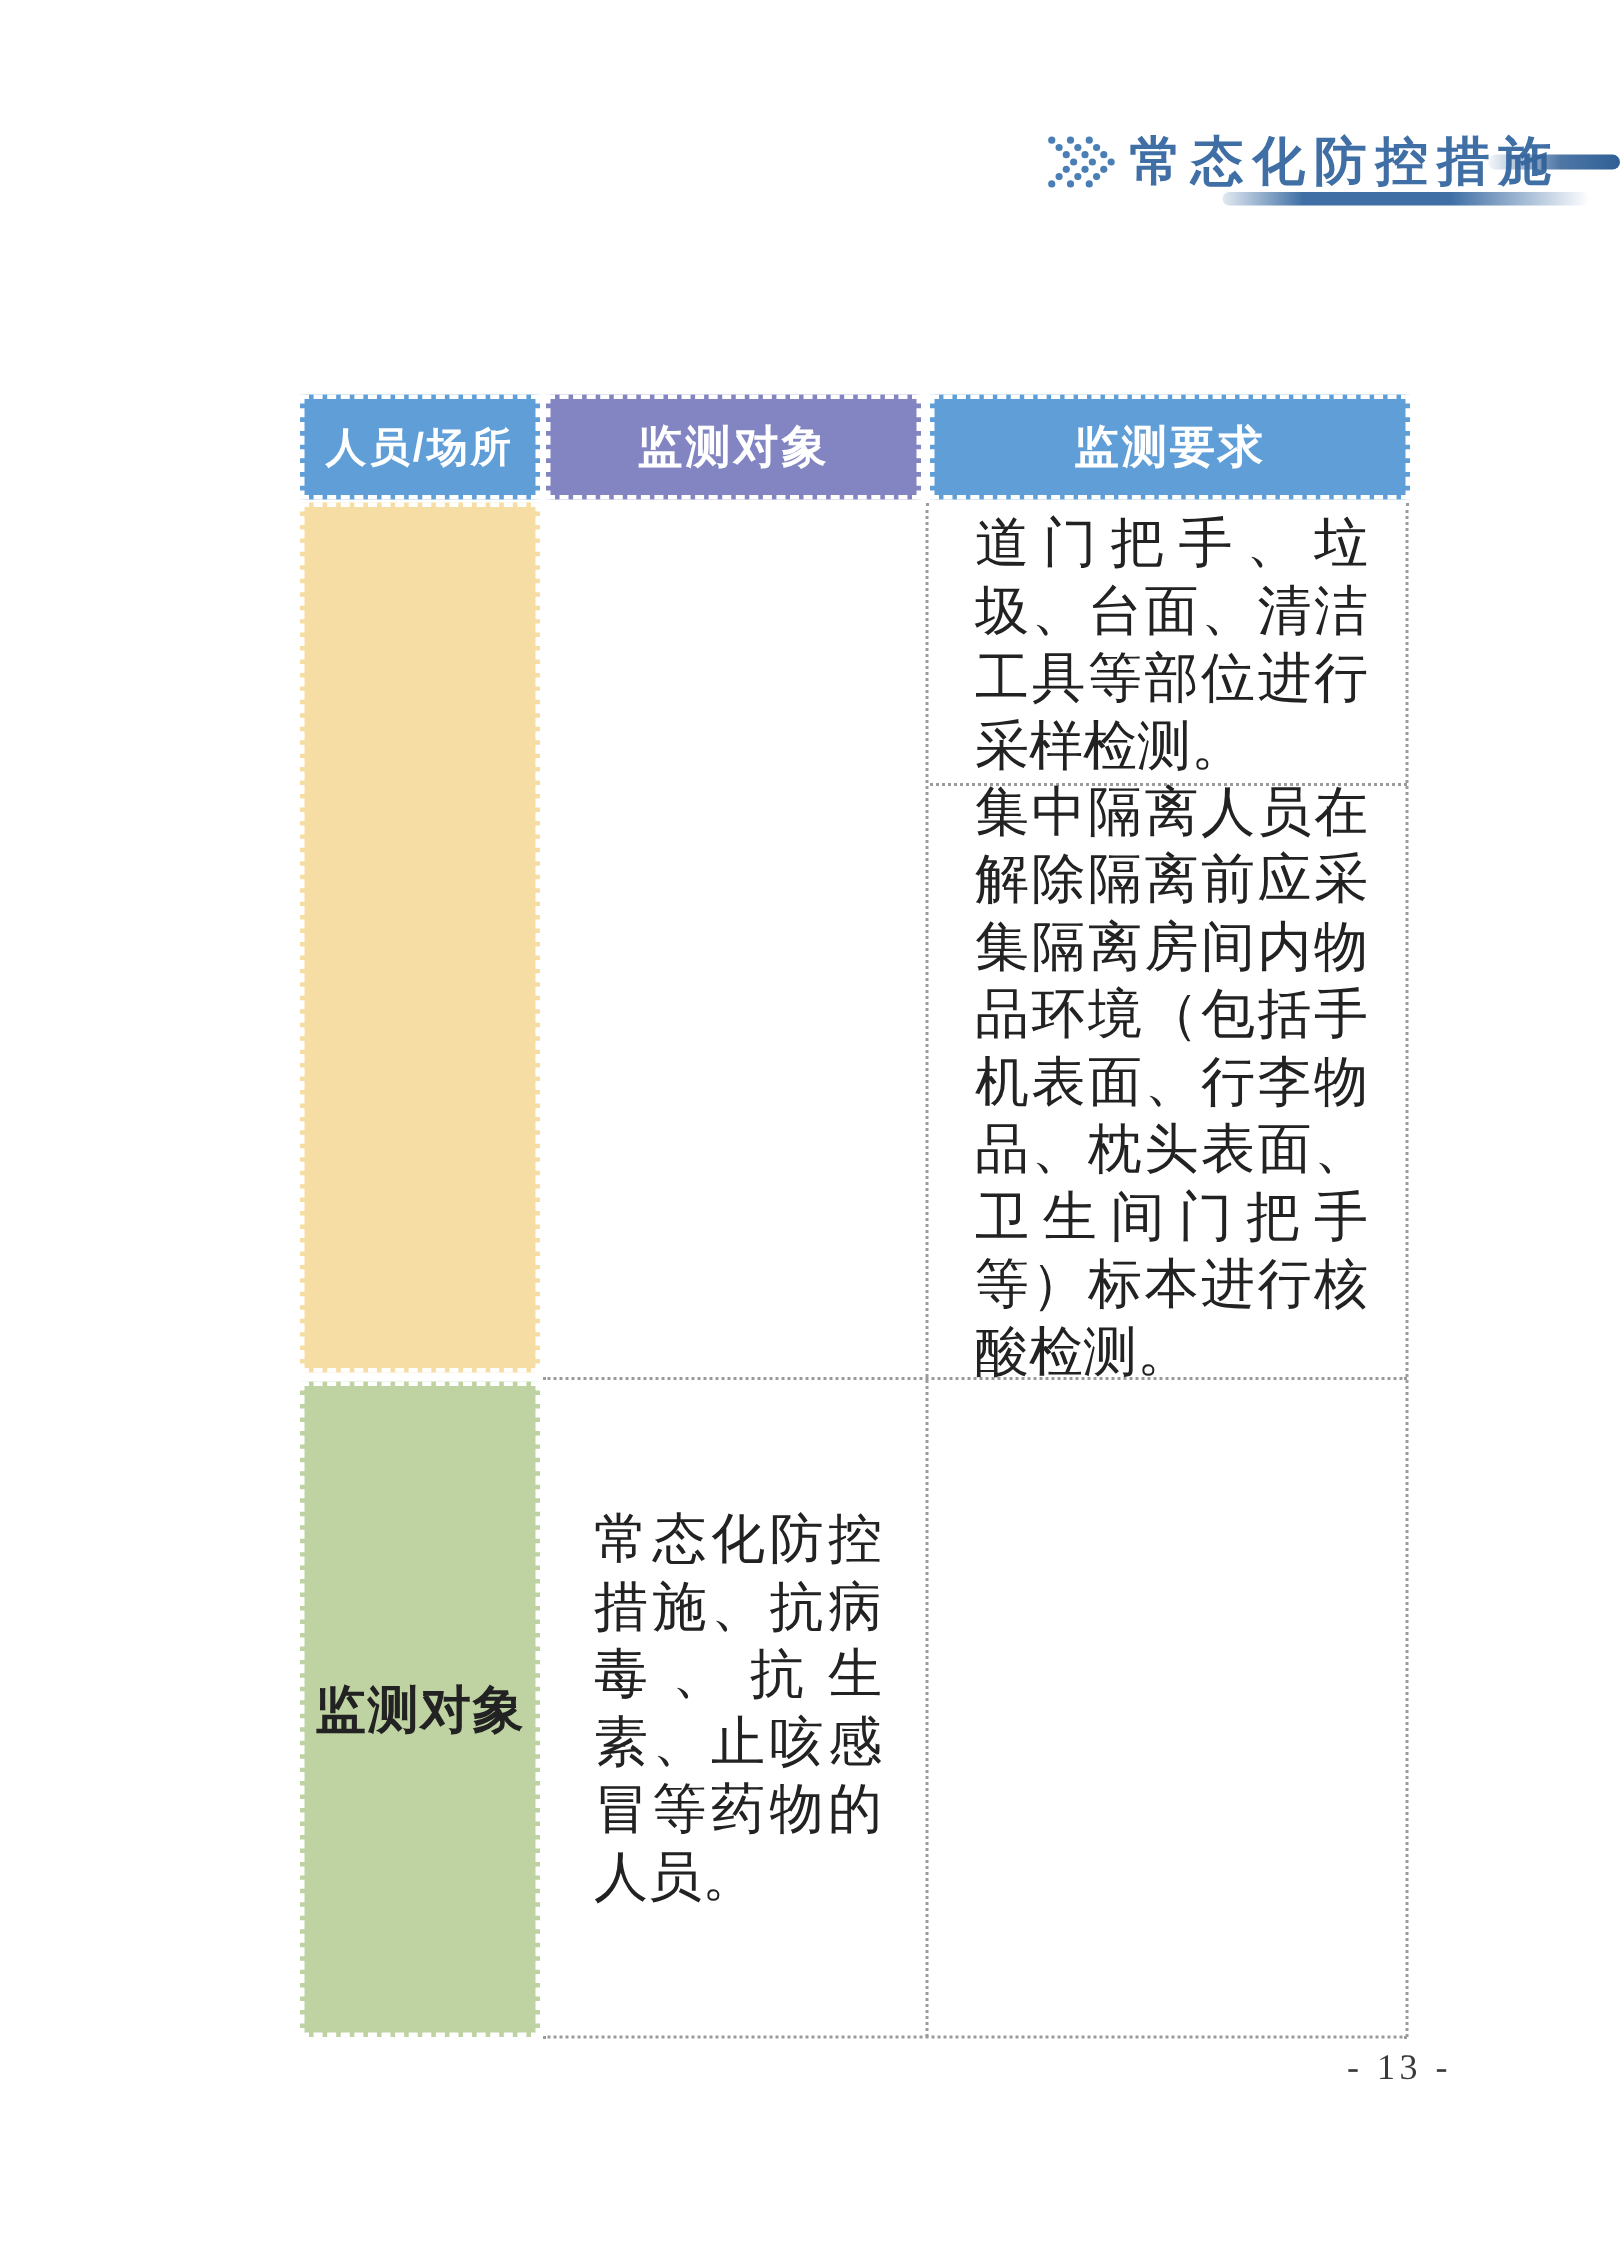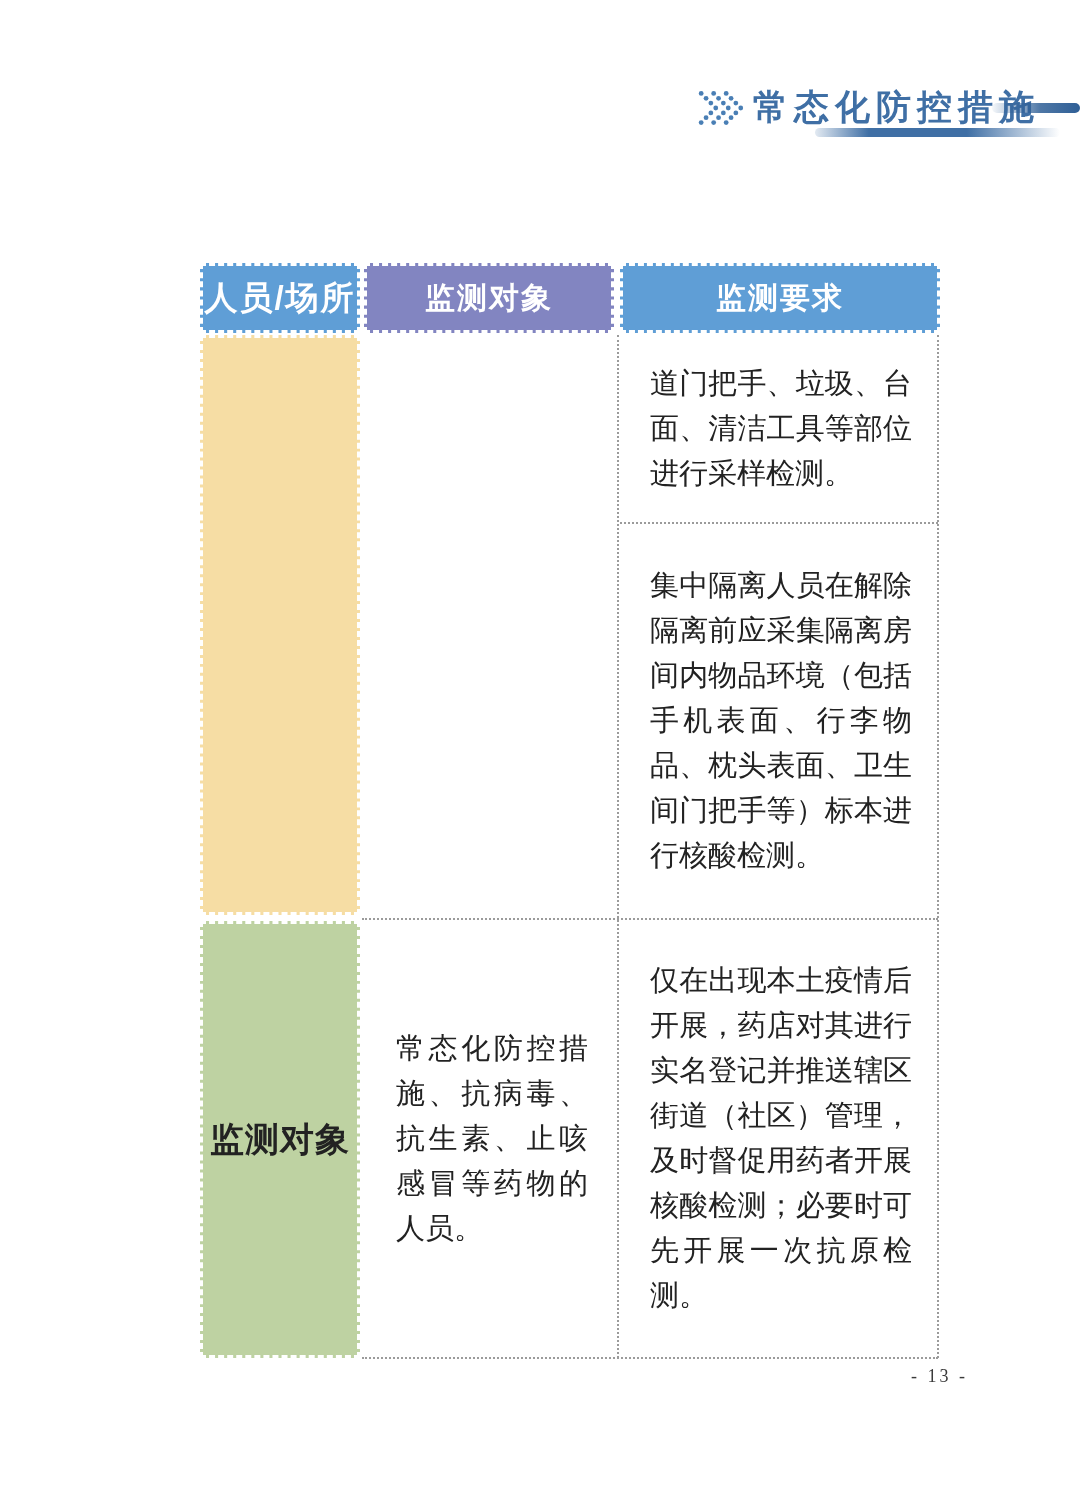--- a/index.html
+++ b/index.html
@@ -31,21 +31,21 @@
   }
 
   
   .table { position: absolute; left: 200px; top: 263px; width: 740px; height: 1096px; }
   .hcell {
     position: absolute; top: 0; height: 70px;
     display: flex; align-items: center; justify-content: center;
     color: #ffffff; font-weight: 700; font-size: 30px;
     border: 3px dashed #ffffff; letter-spacing: 2px;
   }
-  .hcell-1 { left: 0;    width: 160px; background: #5f9ed6; font-size: 33px; }
+  .hcell-1 { left: 0;    width: 160px; background: #5f9ed6; font-size: 27px; }
   .hcell-2 { left: 164px; width: 250px; background: #8285c1; }
   .hcell-3 { left: 420px; width: 320px; background: #5f9ed6; }
 
   .cat-block { position: absolute; left: 0; width: 160px; border: 3px dashed #ffffff; }
   .cat-beige { top: 72px;  height: 580px; background: #f6dda4; }
   .cat-green {
     top: 658px; height: 437px; background: #bed2a2;
     display: flex; align-items: center; justify-content: center;
   }
   .cat-label { font-size: 34px; font-weight: 700; color: #222222; letter-spacing: 1px; }
@@ -57,33 +57,33 @@
   .hline-sub    { left: 420px; top: 259px;  width: 318px; }
   .hline-row    { left: 162px; top: 655px;  width: 576px; }
   .hline-bottom { left: 162px; top: 1094px; width: 576px; }
 
   .txt-cell {
     position: absolute;
     display: flex; flex-direction: column; justify-content: center;
     padding: 0 26px 0 30px;
   }
   .txt-cell p {
-    font-size: 29px; line-height: 45px; color: #222222;
+    font-size: 36px; line-height: 45px; color: #222222;
     text-align: justify; text-justify: inter-ideograph;
   }
   .req-a { left: 420px; top: 74px;  width: 318px; height: 183px; }
   .req-b { left: 420px; top: 261px; width: 318px; height: 392px; align-items: center; }
   .tgt-b { left: 164px; top: 657px; width: 252px; height: 436px; padding: 0 28px 0 32px; }
   .req-c { left: 420px; top: 657px; width: 318px; height: 436px; }
 
   
   .page-number {
     position: absolute; right: 112px; top: 1366px;
     font-family: "Liberation Serif", serif;
-    font-size: 18px; color: #3a3a3a; letter-spacing: 3px; white-space: nowrap;
+    font-size: 24px; color: #3a3a3a; letter-spacing: 3px; white-space: nowrap;
   }
 </style>
 </head>
 <body>
 
 <div class="page">
 
   <header class="doc-header">
     <svg class="chevron-icon" width="50" height="40" viewBox="0 0 48 38" fill="#4a7fb5">
       <circle cx="4" cy="5" r="2.3"></circle>
@@ -142,21 +142,18 @@
     </div>
 
     <div class="txt-cell req-b">
       <p>集中隔离人员在解除隔离前应采集隔离房间内物品环境（包括手机表面、行李物品、枕头表面、卫生间门把手等）标本进行核酸检测。</p>
     </div>
 
     <div class="txt-cell tgt-b">
       <p>常态化防控措施、抗病毒、抗生素、止咳感冒等药物的人员。</p>
     </div>
 
-    <div class="txt-cell req-c">
-      <p>仅在出现本土疫情后开展，药店对其进行实名登记并推送辖区街道（社区）管理，及时督促用药者开展核酸检测；必要时可先开展一次抗原检测。</p>
-    </div>
 
   </div>
 
   <div class="page-number">- 13 -</div>
 
 </div>
 
 </body></html>

